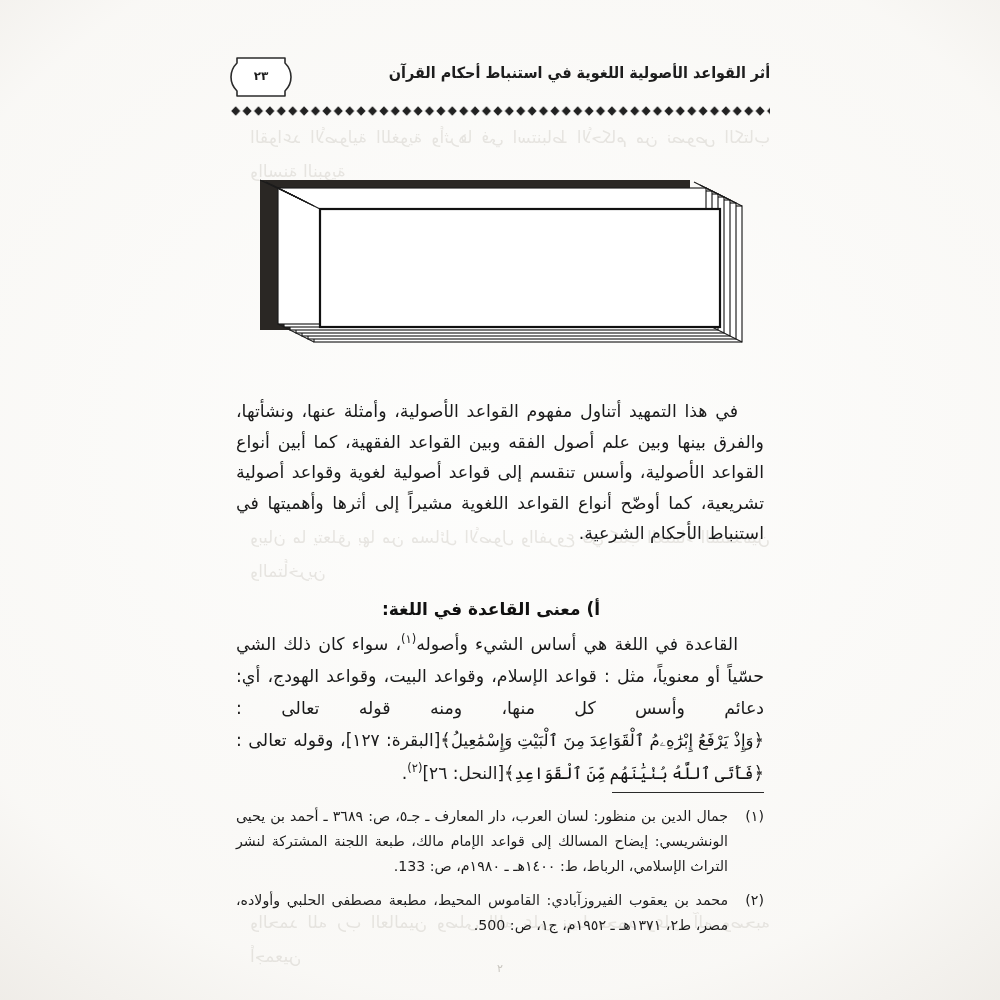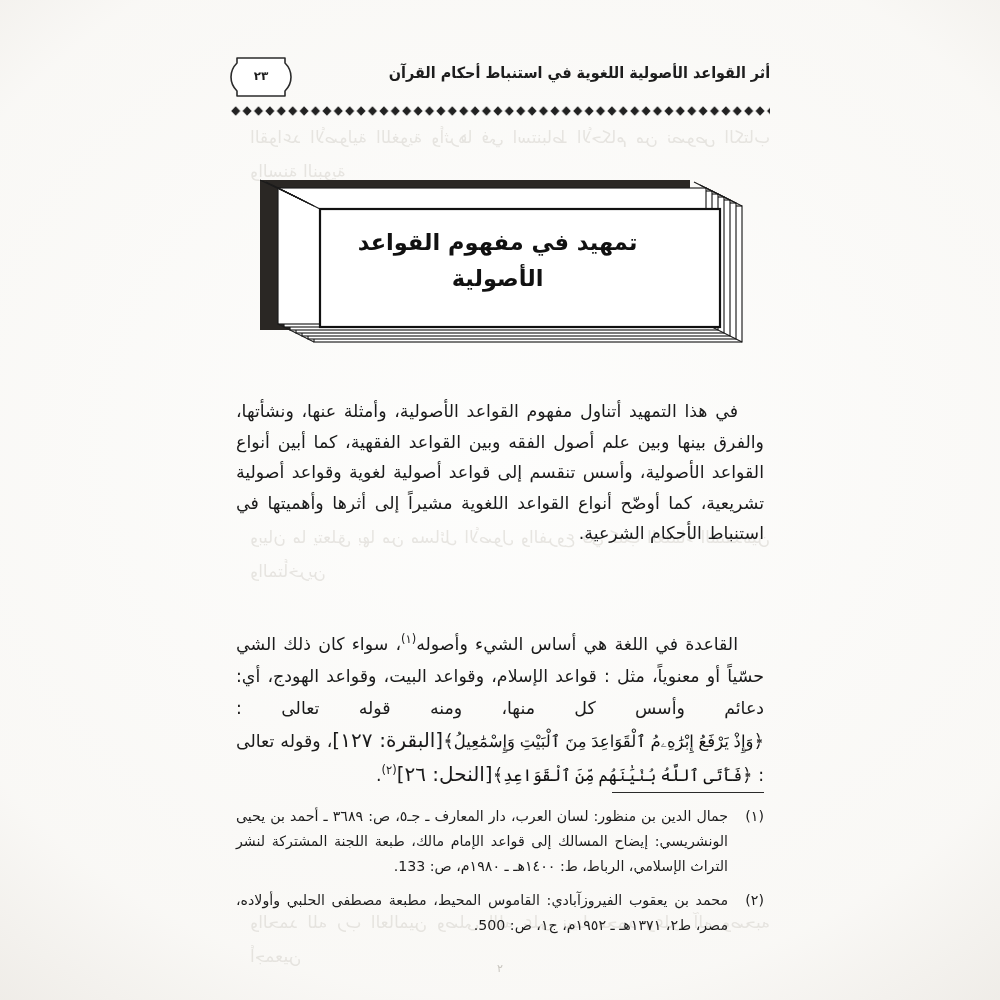--- a/index.html
+++ b/index.html
@@ -169,21 +169,21 @@
 
   
   .ayah {
     font-family: Liberation Serif, serif;
     font-size: 16.5px;
     letter-spacing: 0.3px;
     color: #111;
     white-space: nowrap;
   }
   .ayah-brk { font-size: 18px; }
-  .ref { font-size: 20px; }
+  .ref { font-size: 17px; }
   sup.fn {
     font-size: 11.5px;
     vertical-align: super;
     line-height: 0;
   }
 
   
   .footnotes {
     position: absolute;
     right: 236px;
@@ -291,29 +291,31 @@
           <line x1="448" y1="10" x2="484" y2="28"></line>
           <line x1="448" y1="146" x2="484" y2="164"></line>
           <line x1="442" y1="7" x2="478" y2="25"></line>
           <line x1="436" y1="4" x2="472" y2="22"></line>
         </g>
 
         <rect x="62" y="31" width="400" height="118" fill="#ffffff" stroke="#111" stroke-width="2.2"></rect>
       </svg>
 
       <div class="title-text">
-        <div>تمهيد في مفهوم القواعد الأصولية</div>
       </div>
     </div>
 
     <div class="body-col intro">
       <p class="para">في هذا التمهيد أتناول مفهوم القواعد الأصولية، وأمثلة عنها، ونشأتها، والفرق بينها وبين علم أصول الفقه وبين القواعد الفقهية، كما أبين أنواع القواعد الأصولية، وأسس تنقسم إلى قواعد أصولية لغوية وقواعد أصولية تشريعية، كما أوضّح أنواع القواعد اللغوية مشيراً إلى أثرها وأهميتها في استنباط الأحكام الشرعية.</p>
     </div>
 
 
+    <div class="body-col sub-head">
+      <h3 class="subheading">أ) معنى القاعدة في اللغة:</h3>
+    </div>
 
     <div class="body-col lang-def">
       <p class="para"><span>القاعدة في اللغة هي أساس الشيء وأصوله</span><sup class="fn">(١)</sup><span>، سواء كان ذلك الشي حسّياً أو معنوياً، مثل : قواعد الإسلام، وقواعد البيت، وقواعد الهودج، أي: دعائم وأسس كل منها، ومنه قوله تعالى : </span><span class="ayah"><span class="ayah-brk">﴿</span><span>وَإِذْ يَرْفَعُ إِبْرَٰهِۦمُ ٱلْقَوَاعِدَ مِنَ ٱلْبَيْتِ وَإِسْمَٰعِيلُ</span><span class="ayah-brk">﴾</span></span><span class="ref">[البقرة: ١٢٧]</span><span>، وقوله تعالى : </span><span class="ayah"><span class="ayah-brk">﴿</span><span>فَأَتَى ٱللَّهُ بُنْيَٰنَهُم مِّنَ ٱلْقَوَاعِدِ</span><span class="ayah-brk">﴾</span></span><span class="ref">[النحل: ٢٦]</span><sup class="fn">(٢)</sup><span>.</span></p>
     </div>
 
     <div class="footnotes">
       <div class="fn-rule"></div>
 
       <div class="fn-item">
         <span class="fn-marker">(١)</span>

